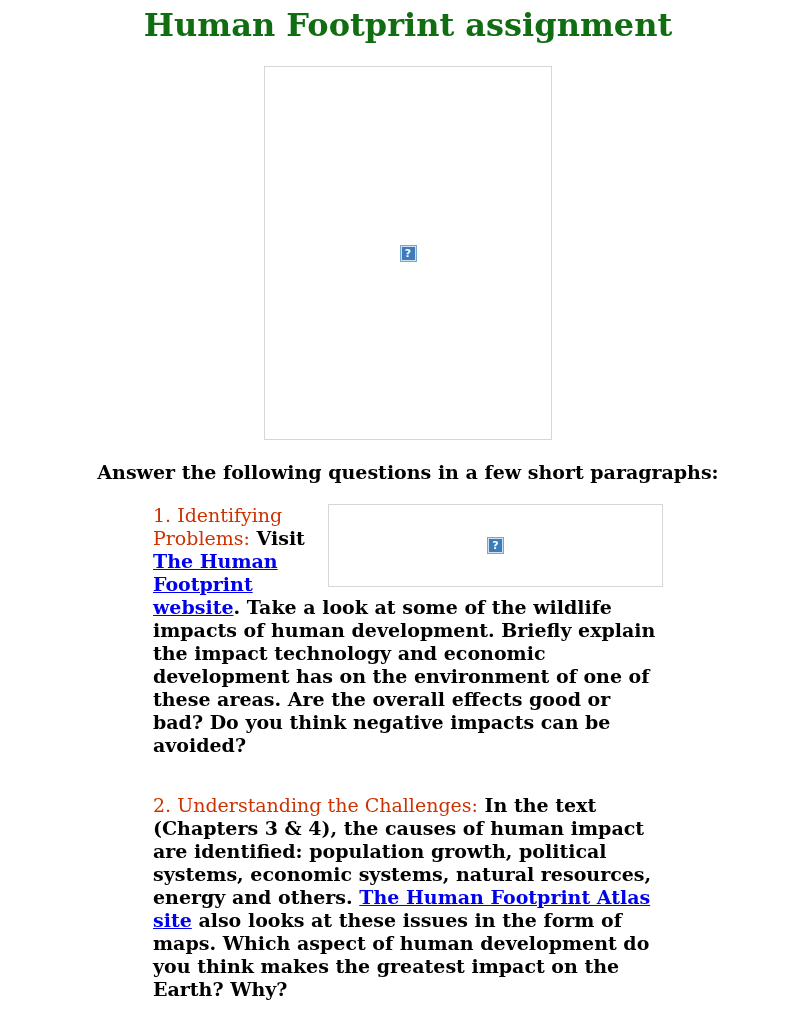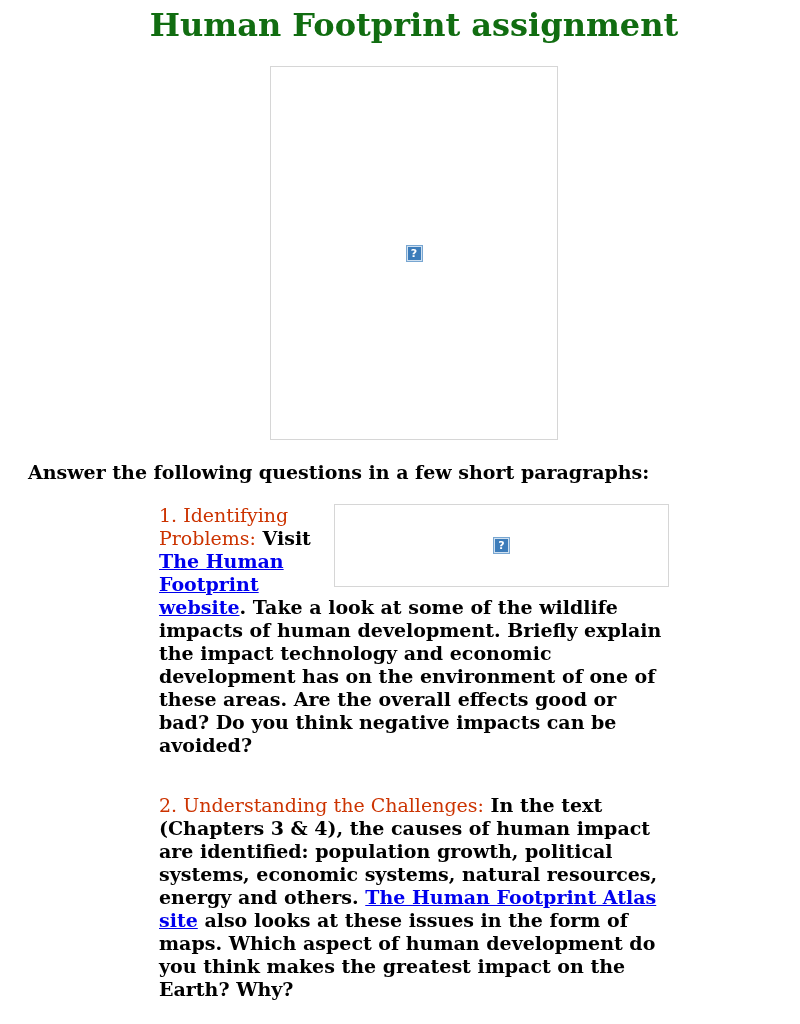--- a/index.html
+++ b/index.html
@@ -10,21 +10,21 @@
     background: #ffffff;
     font-family: "DejaVu Serif", "Liberation Serif", serif;
     font-weight: bold;
     font-size: 19px;
     line-height: 23px;
     color: #000000;
     overflow: hidden;
   }
   .content {
     
-    padding-left: 28px;
+    padding-left: 16px;
   }
   h1.page-title {
     margin: 6px 0 22px 0;
     text-align: center;
     font-size: 32px;
     line-height: 38px;
     font-weight: bold;
     color: #116d11;
   }
   .img-placeholder {
@@ -51,20 +51,21 @@
     font-size: 11px;
     font-weight: bold;
     line-height: 15px;
     display: inline-flex;
     align-items: center;
     justify-content: center;
     user-select: none;
   }
   .instruction {
     margin: 21px 0 20px 0;
+    text-align: center;
     font-weight: bold;
   }
   .qwrap {
     width: 510px;
     margin: 0 auto;
   }
   p.question {
     margin: 0;
     text-align: left;
   }

